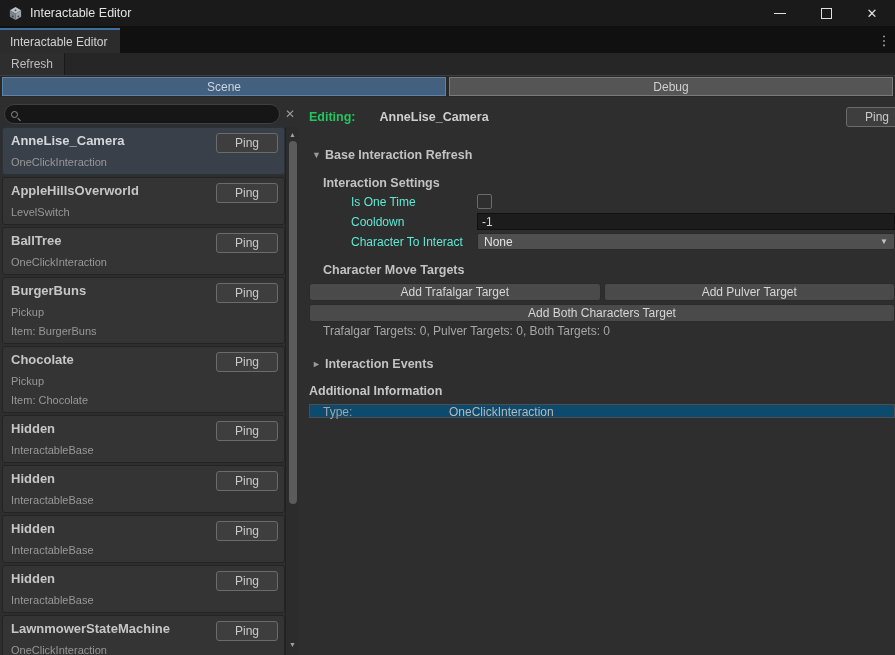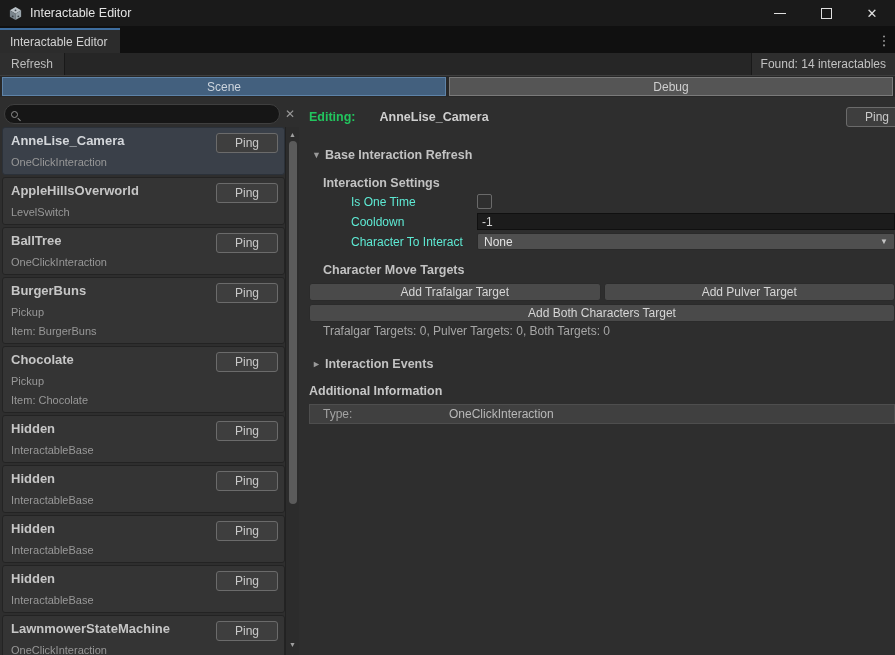--- a/index.html
+++ b/index.html
@@ -78,21 +78,21 @@
   .checkbox{ width:15px; height:15px; background:#2f2f2f; border:1px solid #6a6a6a; border-radius:2px; }
   .text-field{ flex:1; height:17px; background:#1c1c1c; border:1px solid #101010; color:#d6d6d6; font-size:12px; padding:0 4px; font-family:inherit; }
   .dropdown{ flex:1; height:17px; background:#4f4f4f; border:1px solid #2a2a2a; border-radius:2px; display:flex; align-items:center; padding:0 6px; color:#e2e2e2; font-size:12px; }
   .dropdown .dd-arrow{ margin-left:auto; font-size:8px; color:#c4c4c4; }
 
   .btn-row{ display:flex; gap:3px; margin-top:6px; }
   .u-btn{ flex:1; height:18px; background:#4a4a4a; border:1px solid #2b2b2b; border-radius:3px; color:#d6d6d6; font-size:12px; font-family:inherit; }
   .btn-both{ display:flex; margin-top:3px; }
   .summary{ font-size:12px; color:#a6a6a6; margin-left:14px; margin-top:2px; }
 
-  .helpbox{ margin-top:6px; height:20px; background:#404040; border:1px solid #4e4e4e; display:flex; align-items:center; }
+  .helpbox{ margin-top:6px; height:14px; background:#0c4a6e; border:1px solid #4e4e4e; display:flex; }
   .helpbox .field-label{ margin-left:13px; color:#a3a3a3; }
   .helpbox .type-value{ font-size:12px; color:#b8b8b8; }
 </style>
 </head>
 <body>
 
 <div class="window">
 
   <div class="titlebar">
     <span style="display:inline-flex;">
@@ -123,21 +123,20 @@
     <div class="doc-tab">
       <span>Interactable Editor</span>
     </div>
     <div class="kebab">
       <span>⋮</span>
     </div>
   </div>
 
   <div class="toolbar">
     <button class="tb-btn">Refresh</button>
-    <div class="tb-found">Found: 14 interactables</div>
   </div>
 
   <div class="viewtabs">
     <div class="viewtab scene">
       <span>Scene</span>
     </div>
     <div class="viewtab debug">
       <span>Debug</span>
     </div>
   </div>

